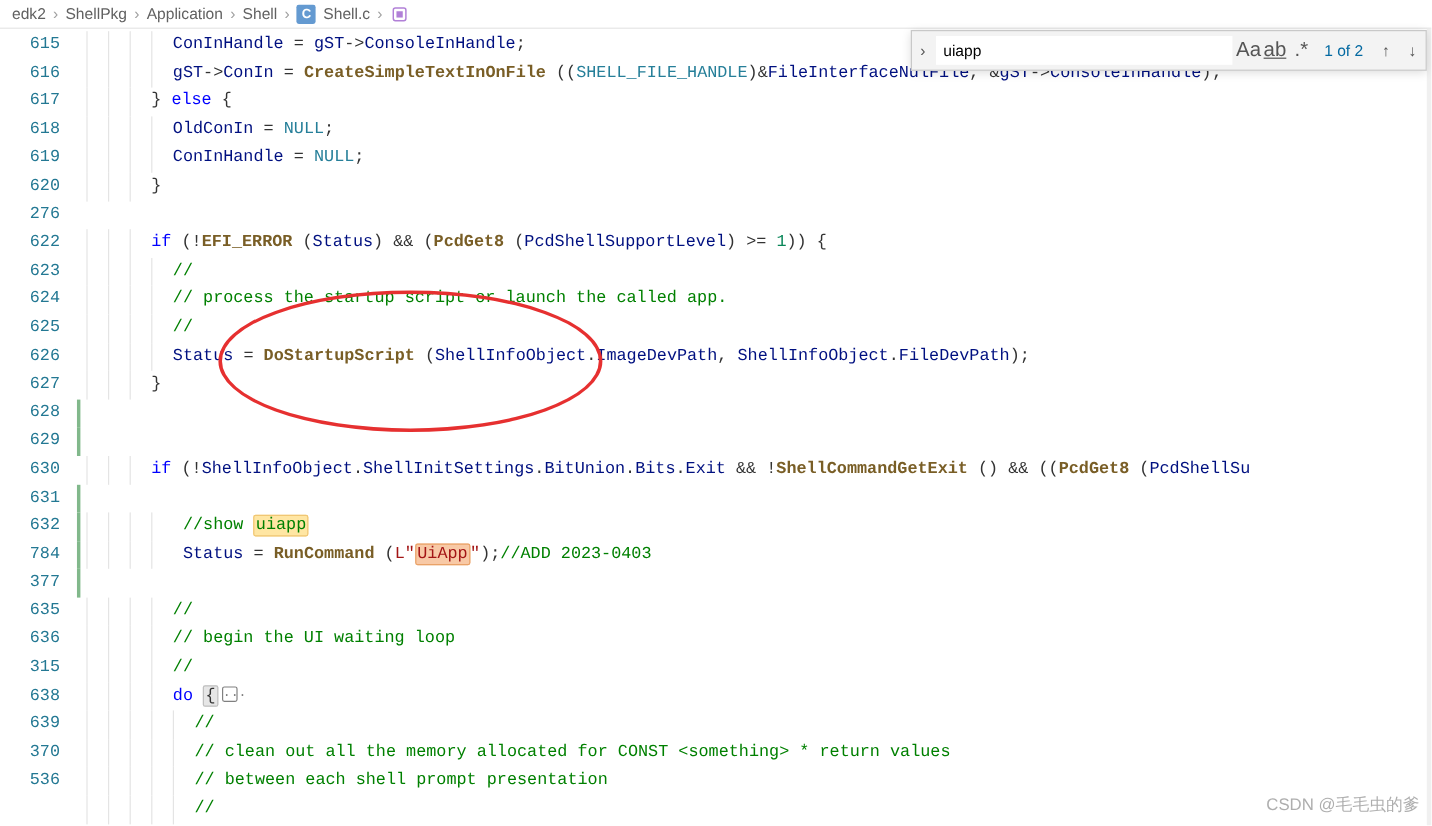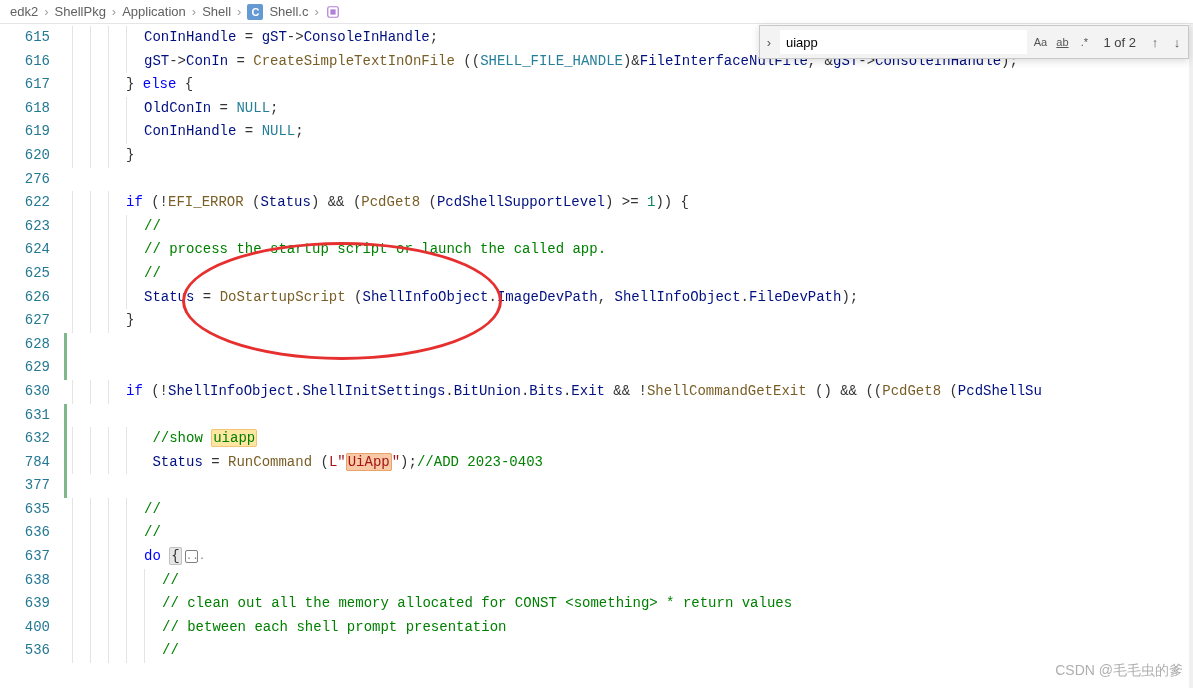--- a/index.html
+++ b/index.html
@@ -77,21 +77,21 @@
     display:inline-block;
     width:0;
     height:100%;
     border-left:1px solid #e4e4e4;
     vertical-align:top;
     margin-right:0;
   }
 
   
   .kw { color:#0000ff; }
-  .fn { color:#795e26; }
+  .fn { color:#795e26;font-weight:bold; }
   .var{ color:#001080; }
   .mac{ color:#267f99; }
   .str{ color:#a31515; }
   .cmt{ color:#008000; }
   .op { color:#333333; }
   .num{ color:#098658; }
   .hl  { background:#ffe6a3; border:1px solid #f0c674; border-radius:2px; padding:0 1px;}
   .hlsel{ background:#f8c9a6; border:1px solid #e9a268; border-radius:2px; padding:0 1px;}
   .brace-active { background:#e6e6e6; border:1px solid #c0c0c0; border-radius:2px; padding:0 1px;}
 
@@ -117,23 +117,23 @@
     z-index:10;
   }
   .find .toggle { width:18px; text-align:center; color:#555; cursor:pointer;}
   .find input{
     flex:1; border:none; background:#ffffff; height:24px;
     padding:2px 6px; font-family:inherit; font-size:13px;
     outline:none; margin:0 2px;
   }
   .find .opt{
     width:22px;height:22px;display:flex;align-items:center;justify-content:center;
-    color:#555;font-size:11px;border-radius:3px;cursor:pointer;text-align:right;
-  }
-  .find .count{ color:#404040; margin:0 8px; white-space:nowrap;}
+    color:#555;font-size:17px;border-radius:3px;cursor:pointer;text-align:right;
+  }
+  .find .count{ color:#0369a1; margin:0 8px; white-space:nowrap;}
   .find .nav{
     width:22px;height:22px;display:flex;align-items:center;justify-content:center;
     color:#555;cursor:pointer;
   }
 
   
   .ellipse {
     position:absolute;
     border:3px solid #e63030;
     border-radius:50%;
@@ -206,24 +206,24 @@
       <div class="ln">627</div>
       <div class="ln">628</div>
       <div class="ln">629</div>
       <div class="ln">630</div>
       <div class="ln">631</div>
       <div class="ln">632</div>
       <div class="ln">784</div>
       <div class="ln">377</div>
       <div class="ln">635</div>
       <div class="ln">636</div>
-      <div class="ln">637</div>
+      <div class="ln">315</div>
       <div class="ln">638</div>
       <div class="ln">639</div>
-      <div class="ln">400</div>
+      <div class="ln">370</div>
       <div class="ln">536</div>
       <div class="ln"></div>
     </div>
   <div class="code" id="code">
     <div class="ellipse" id="ellipse" style="top: 218px; left: 118px; width: 320px; height: 118px;"></div>
   <div class="line"><span class="guide" style="margin-left: 4px; padding-left: 17px;"></span><span class="guide" style="margin-left: 0px; padding-left: 17px;"></span><span class="guide" style="margin-left: 0px; padding-left: 17px;"></span><span class="guide" style="margin-left: 0px; padding-left: 17px;"></span><span class="var">ConInHandle</span><span class="op"> = </span><span class="var">gST</span><span class="op">-&gt;</span><span class="var">ConsoleInHandle</span><span class="op">;</span></div>
       <div class="line"><span class="guide" style="margin-left: 4px; padding-left: 17px;"></span><span class="guide" style="margin-left: 0px; padding-left: 17px;"></span><span class="guide" style="margin-left: 0px; padding-left: 17px;"></span><span class="guide" style="margin-left: 0px; padding-left: 17px;"></span><span class="var">gST</span><span class="op">-&gt;</span><span class="var">ConIn</span><span class="op">  = </span><span class="fn">CreateSimpleTextInOnFile</span><span class="op"> ((</span><span class="mac">SHELL_FILE_HANDLE</span><span class="op">)&amp;</span><span class="var">FileInterfaceNulFile</span><span class="op">, &amp;</span><span class="var">gST</span><span class="op">-&gt;</span><span class="var">ConsoleInHandle</span><span class="op">);</span></div>
       <div class="line"><span class="guide" style="margin-left: 4px; padding-left: 17px;"></span><span class="guide" style="margin-left: 0px; padding-left: 17px;"></span><span class="guide" style="margin-left: 0px; padding-left: 17px;"></span><span class="op">} </span><span class="kw">else</span><span class="op"> {</span></div>
       <div class="line"><span class="guide" style="margin-left: 4px; padding-left: 17px;"></span><span class="guide" style="margin-left: 0px; padding-left: 17px;"></span><span class="guide" style="margin-left: 0px; padding-left: 17px;"></span><span class="guide" style="margin-left: 0px; padding-left: 17px;"></span><span class="var">OldConIn</span><span class="op">    = </span><span class="mac">NULL</span><span class="op">;</span></div>
       <div class="line"><span class="guide" style="margin-left: 4px; padding-left: 17px;"></span><span class="guide" style="margin-left: 0px; padding-left: 17px;"></span><span class="guide" style="margin-left: 0px; padding-left: 17px;"></span><span class="guide" style="margin-left: 0px; padding-left: 17px;"></span><span class="var">ConInHandle</span><span class="op"> = </span><span class="mac">NULL</span><span class="op">;</span></div>
@@ -244,20 +244,21 @@
       <div class="line"><span class="guide" style="margin-left: 4px; padding-left: 17px;"></span><span class="guide" style="margin-left: 0px; padding-left: 17px;"></span><span class="guide" style="margin-left: 0px; padding-left: 17px;"></span><span class="kw">if</span><span class="op"> (!</span><span class="var">ShellInfoObject</span><span class="op">.</span><span class="var">ShellInitSettings</span><span class="op">.</span><span class="var">BitUnion</span><span class="op">.</span><span class="var">Bits</span><span class="op">.</span><span class="var">Exit</span><span class="op"> &amp;&amp; !</span><span class="fn">ShellCommandGetExit</span><span class="op"> () &amp;&amp; ((</span><span class="fn">PcdGet8</span><span class="op"> (</span><span class="var">PcdShellSu</span></div>
       <div class="line">
         <div class="modbar"></div>
       </div>
       <div class="line"><div class="modbar"></div><span class="guide" style="margin-left: 4px; padding-left: 17px;"></span><span class="guide" style="margin-left: 0px; padding-left: 17px;"></span><span class="guide" style="margin-left: 0px; padding-left: 17px;"></span><span class="guide" style="margin-left: 0px; padding-left: 17px;"></span><span class="op">  </span><span class="cmt">//show </span><span class="hl cmt">uiapp</span></div>
       <div class="line"><div class="modbar"></div><span class="guide" style="margin-left: 4px; padding-left: 17px;"></span><span class="guide" style="margin-left: 0px; padding-left: 17px;"></span><span class="guide" style="margin-left: 0px; padding-left: 17px;"></span><span class="guide" style="margin-left: 0px; padding-left: 17px;"></span><span class="op">  </span><span class="var">Status</span><span class="op"> = </span><span class="fn">RunCommand</span><span class="op"> (</span><span class="str">L"</span><span class="hlsel str">UiApp</span><span class="str">"</span><span class="op">);</span><span class="cmt">//ADD 2023-0403</span></div>
       <div class="line">
         <div class="modbar"></div>
       </div>
       <div class="line"><span class="guide" style="margin-left: 4px; padding-left: 17px;"></span><span class="guide" style="margin-left: 0px; padding-left: 17px;"></span><span class="guide" style="margin-left: 0px; padding-left: 17px;"></span><span class="guide" style="margin-left: 0px; padding-left: 17px;"></span><span class="cmt">//</span></div>
+      <div class="line"><span class="guide" style="margin-left: 4px; padding-left: 17px;"></span><span class="guide" style="margin-left: 0px; padding-left: 17px;"></span><span class="guide" style="margin-left: 0px; padding-left: 17px;"></span><span class="guide" style="margin-left: 0px; padding-left: 17px;"></span><span class="cmt">// begin the UI waiting loop</span></div>
       <div class="line"><span class="guide" style="margin-left: 4px; padding-left: 17px;"></span><span class="guide" style="margin-left: 0px; padding-left: 17px;"></span><span class="guide" style="margin-left: 0px; padding-left: 17px;"></span><span class="guide" style="margin-left: 0px; padding-left: 17px;"></span><span class="cmt">//</span></div>
       <div class="line"><span class="guide" style="margin-left: 4px; padding-left: 17px;"></span><span class="guide" style="margin-left: 0px; padding-left: 17px;"></span><span class="guide" style="margin-left: 0px; padding-left: 17px;"></span><span class="guide" style="margin-left: 0px; padding-left: 17px;"></span><span class="kw">do</span><span class="op"> </span><span class="brace-active">{</span><span class="fold-collapsed">...</span></div>
       <div class="line"><span class="guide" style="margin-left: 4px; padding-left: 17px;"></span><span class="guide" style="margin-left: 0px; padding-left: 17px;"></span><span class="guide" style="margin-left: 0px; padding-left: 17px;"></span><span class="guide" style="margin-left: 0px; padding-left: 17px;"></span><span class="guide" style="margin-left: 0px; padding-left: 17px;"></span><span class="cmt">//</span></div>
       <div class="line"><span class="guide" style="margin-left: 4px; padding-left: 17px;"></span><span class="guide" style="margin-left: 0px; padding-left: 17px;"></span><span class="guide" style="margin-left: 0px; padding-left: 17px;"></span><span class="guide" style="margin-left: 0px; padding-left: 17px;"></span><span class="guide" style="margin-left: 0px; padding-left: 17px;"></span><span class="cmt">// clean out all the memory allocated for CONST &lt;something&gt; * return values</span></div>
       <div class="line"><span class="guide" style="margin-left: 4px; padding-left: 17px;"></span><span class="guide" style="margin-left: 0px; padding-left: 17px;"></span><span class="guide" style="margin-left: 0px; padding-left: 17px;"></span><span class="guide" style="margin-left: 0px; padding-left: 17px;"></span><span class="guide" style="margin-left: 0px; padding-left: 17px;"></span><span class="cmt">// between each shell prompt presentation</span></div>
       <div class="line"><span class="guide" style="margin-left: 4px; padding-left: 17px;"></span><span class="guide" style="margin-left: 0px; padding-left: 17px;"></span><span class="guide" style="margin-left: 0px; padding-left: 17px;"></span><span class="guide" style="margin-left: 0px; padding-left: 17px;"></span><span class="guide" style="margin-left: 0px; padding-left: 17px;"></span><span class="cmt">//</span></div>
     </div>
 </div>
 
 <div class="minimap"></div>

